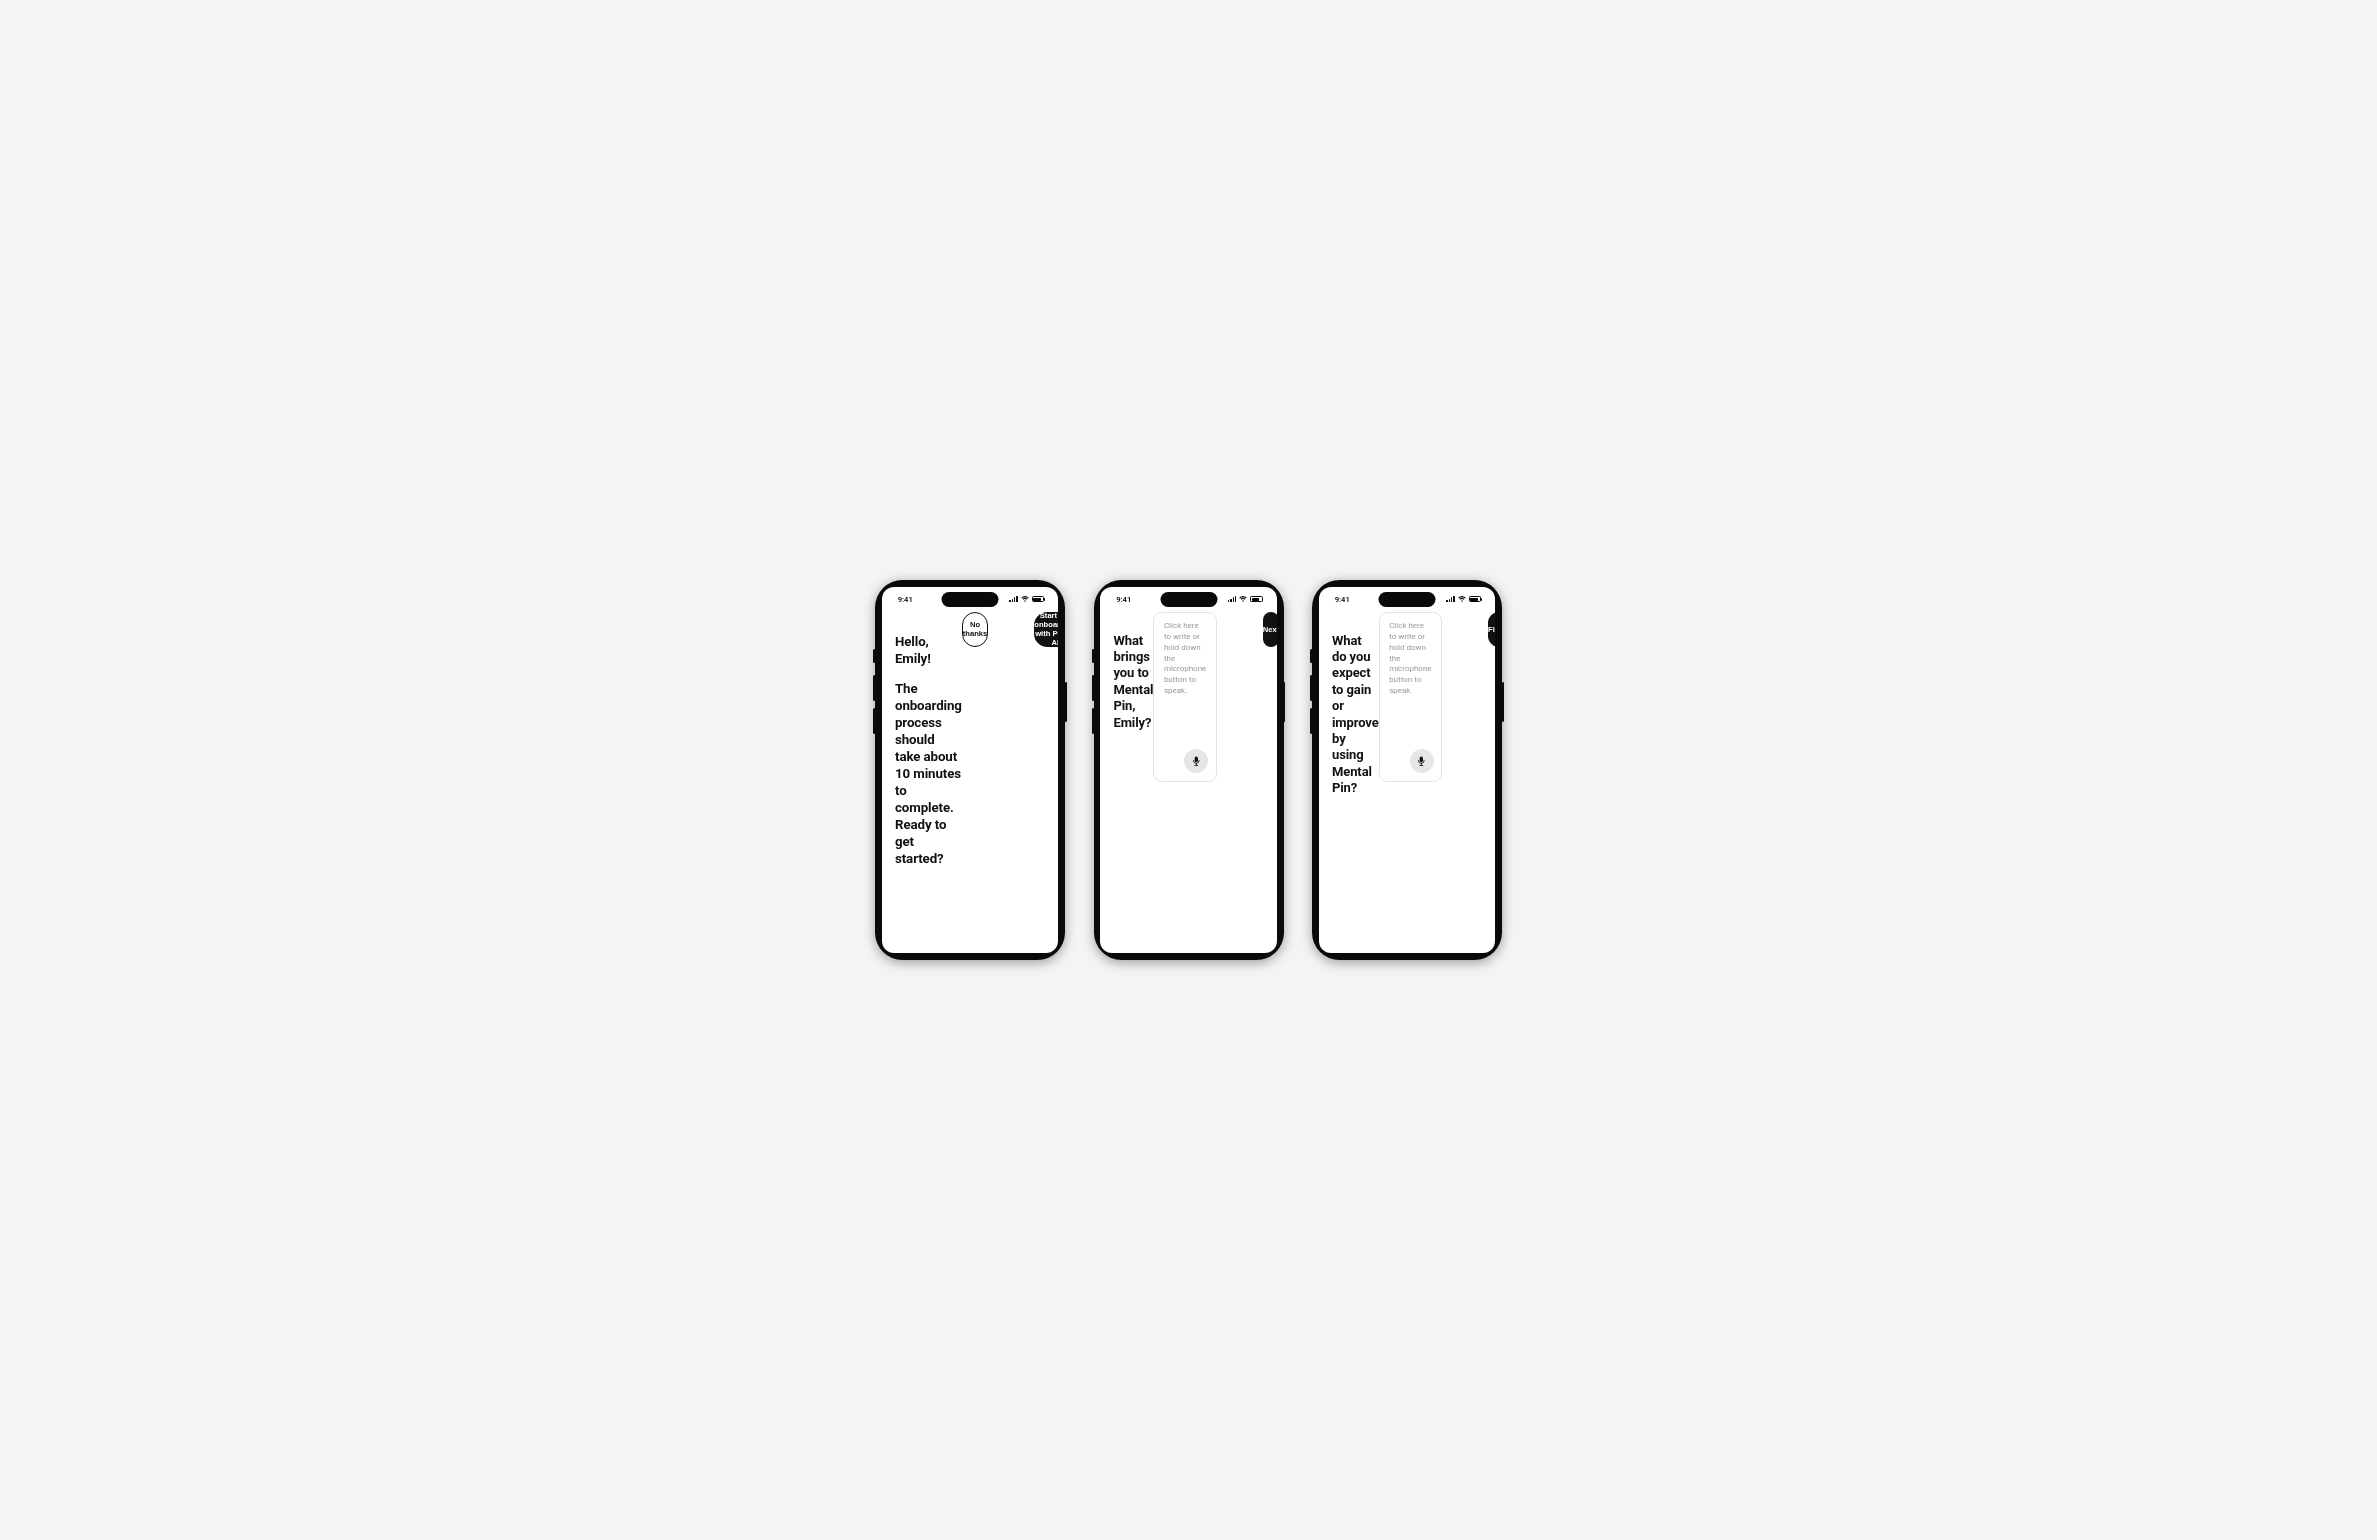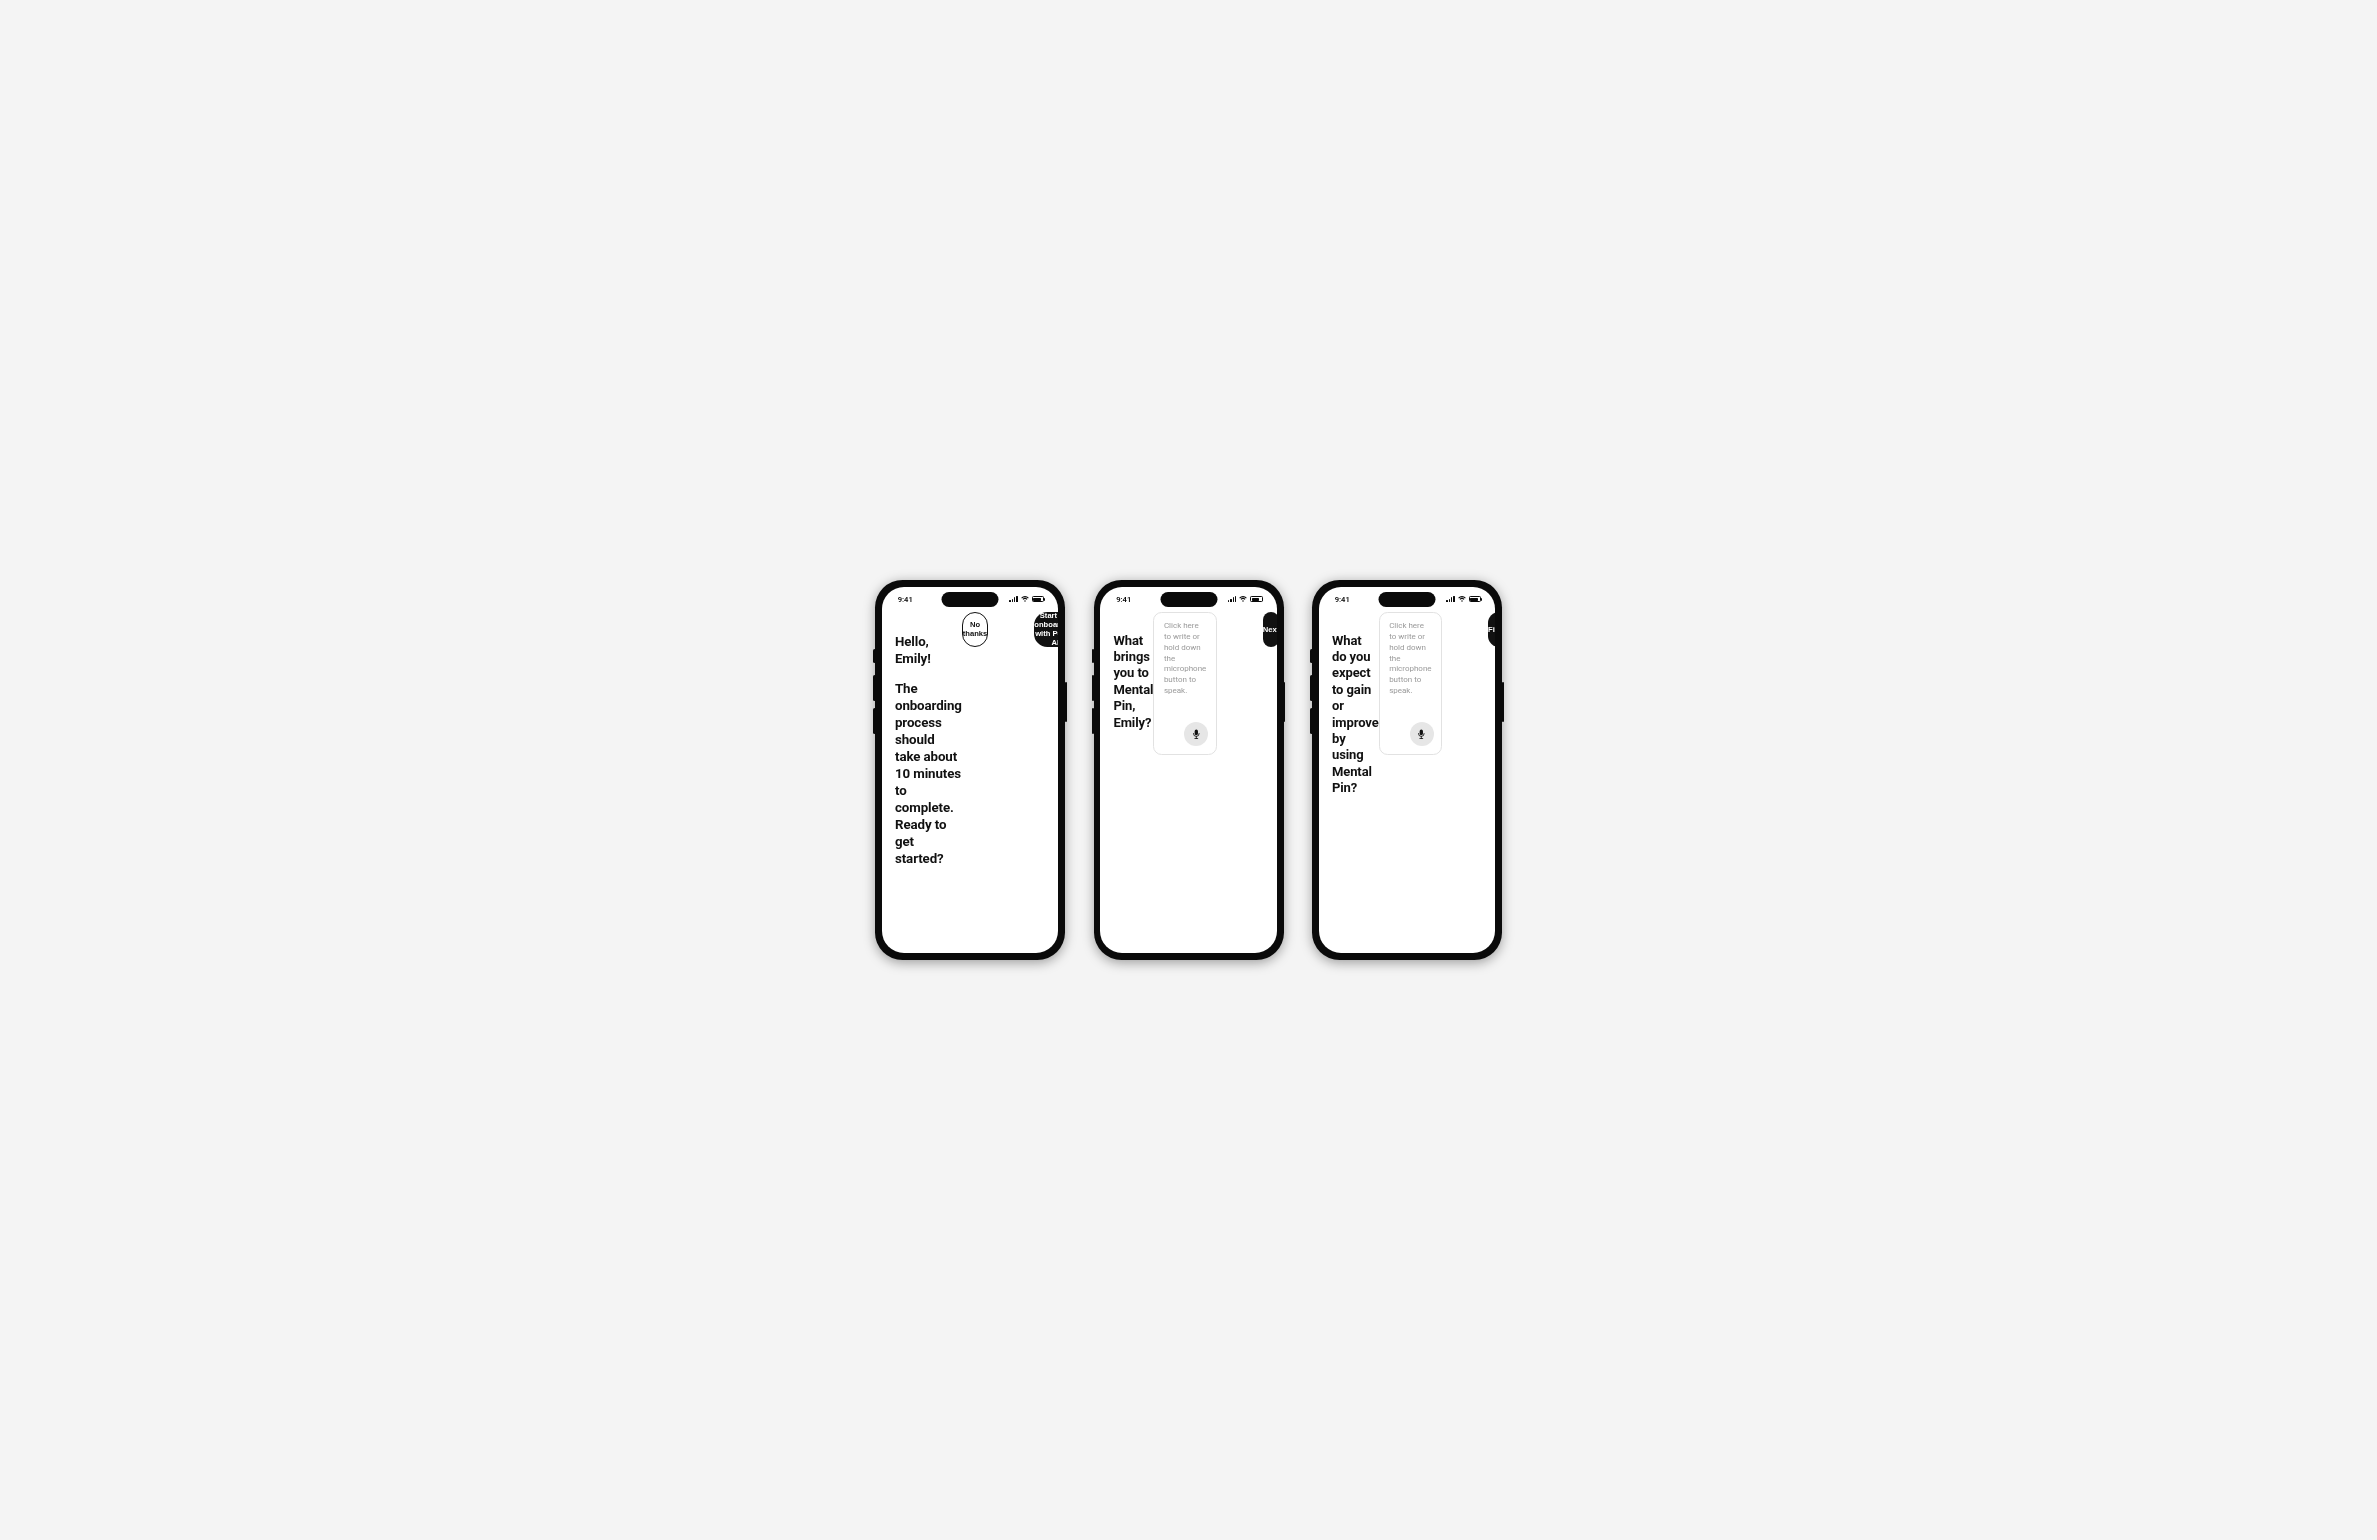--- a/index.html
+++ b/index.html
@@ -26,21 +26,21 @@
   .side-btn { position: absolute; background: #0a0a0a; border-radius: 1.9px; }
   .side-btn.l1 { left: -1.9px; top: 69px; width: 2.4px; height: 14.3px; }
   .side-btn.l2 { left: -1.9px; top: 95px; width: 2.4px; height: 26px; }
   .side-btn.l3 { left: -1.9px; top: 128px; width: 2.4px; height: 26px; }
   .side-btn.r1 { right: -1.9px; top: 102px; width: 2.4px; height: 40px; }
 
   .screen {
     width: 100%;
     height: 100%;
     background: #fff;
-    border-radius: 22px;
+    border-radius: 12px;
     overflow: hidden;
     position: relative;
     display: flex;
     flex-direction: column;
   }
   .notch {
     position: absolute;
     top: 5.7px;
     left: 50%;
     transform: translateX(-50%);
@@ -108,21 +108,21 @@
     font-size: 13px;
     line-height: 1.26;
     font-weight: 700;
     color: #111;
     letter-spacing: -0.1px;
   }
   .spacer { flex: 1; }
   .input-card {
     border: 0.5px solid #e2e2e2;
     border-radius: 8.6px;
-    height: 143px;
+    height: 170px;
     padding: 8.6px 9.5px;
     position: relative;
     margin-bottom: 8.6px;
     background: #fff;
   }
   .input-card .placeholder {
     color: #9a9a9a;
     font-size: 8px;
     line-height: 1.35;
   }

